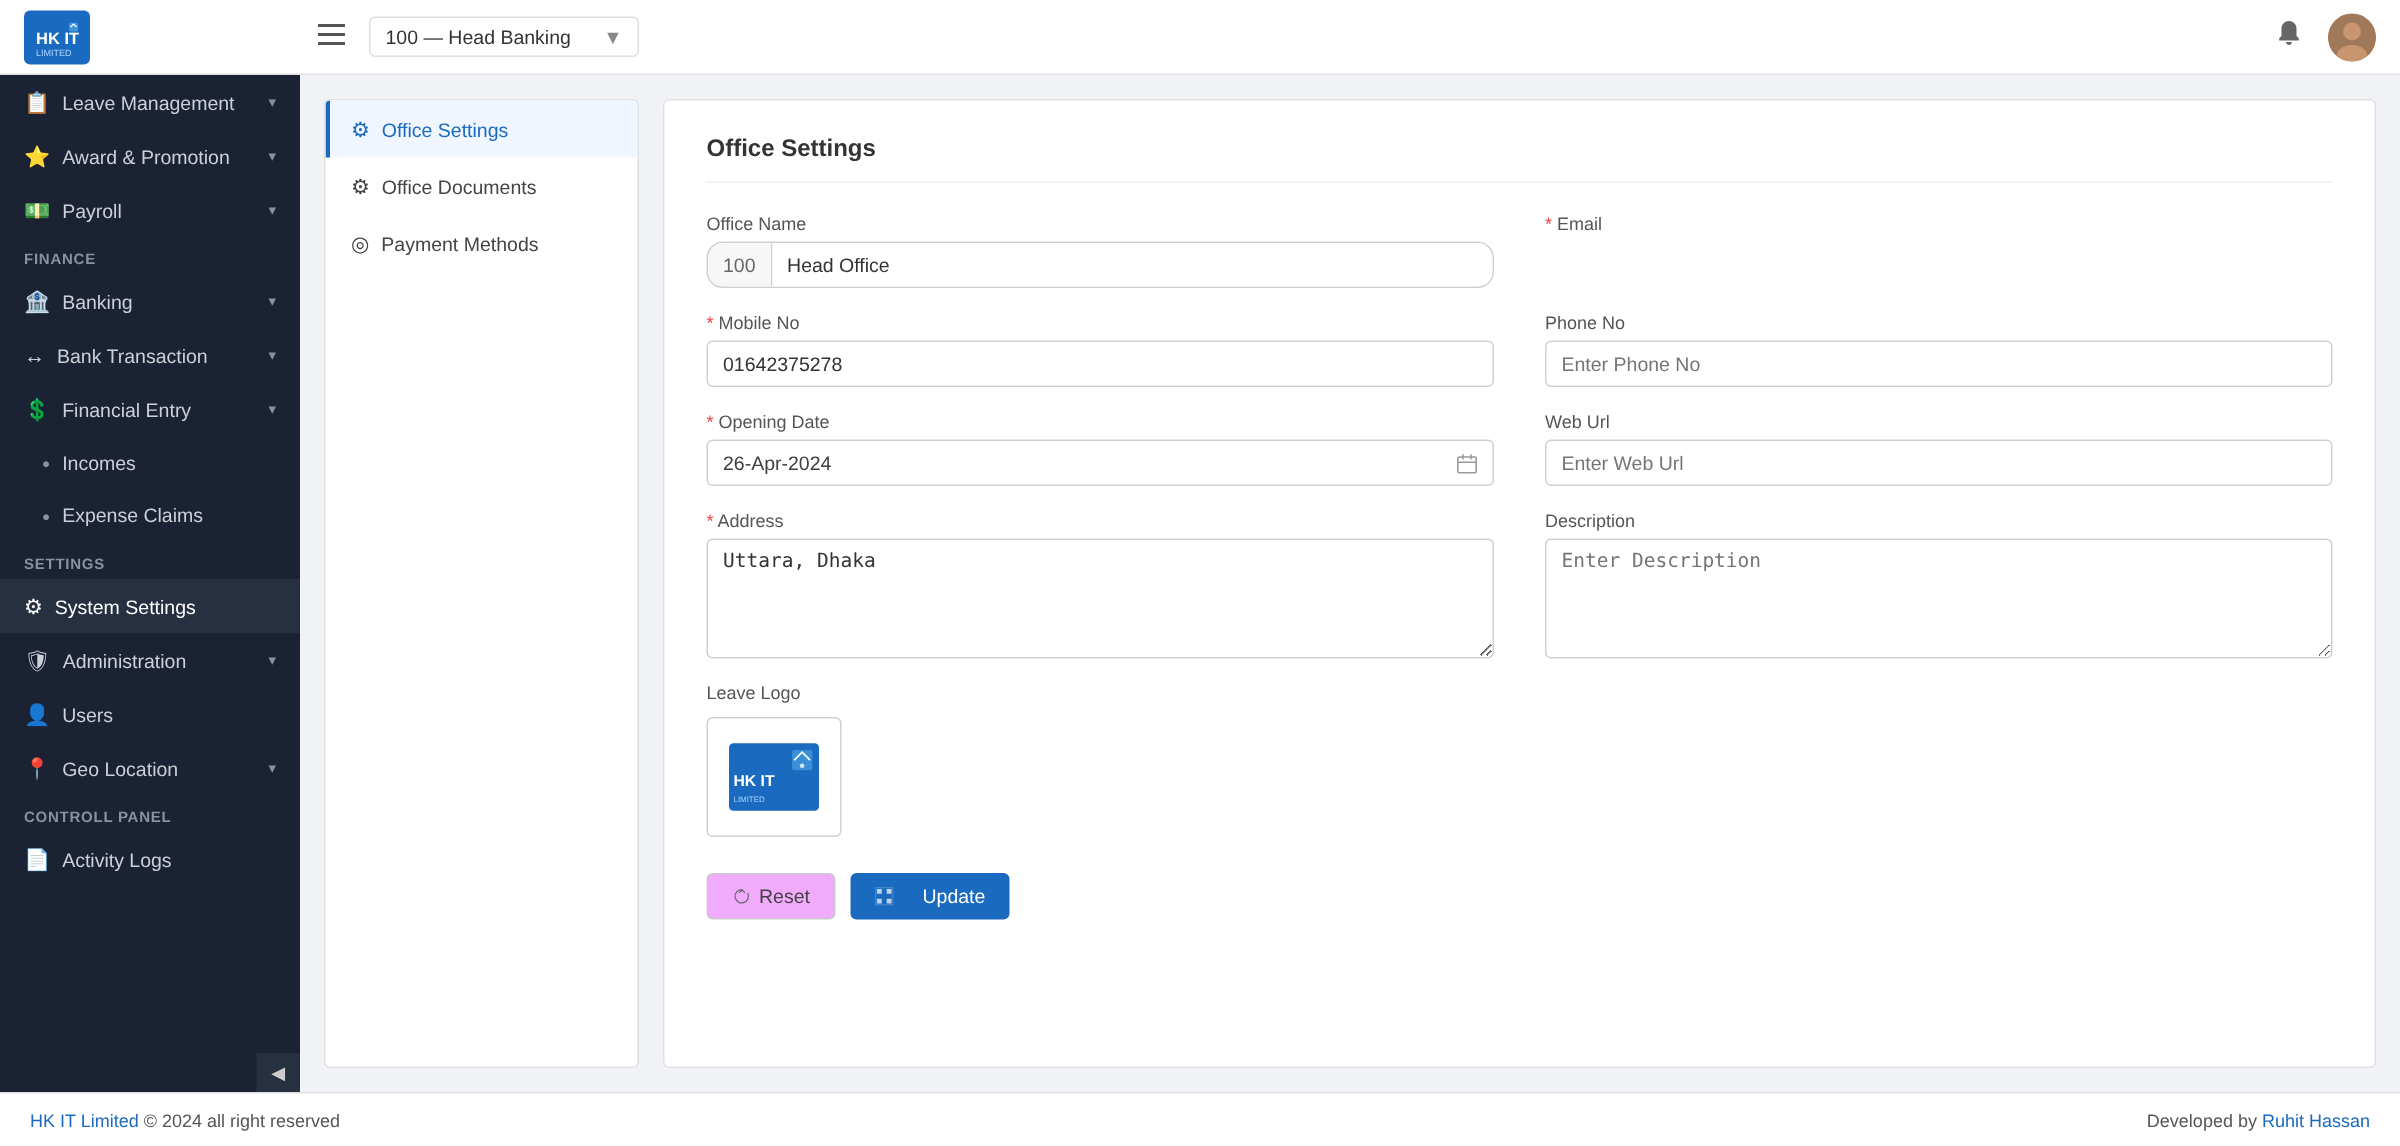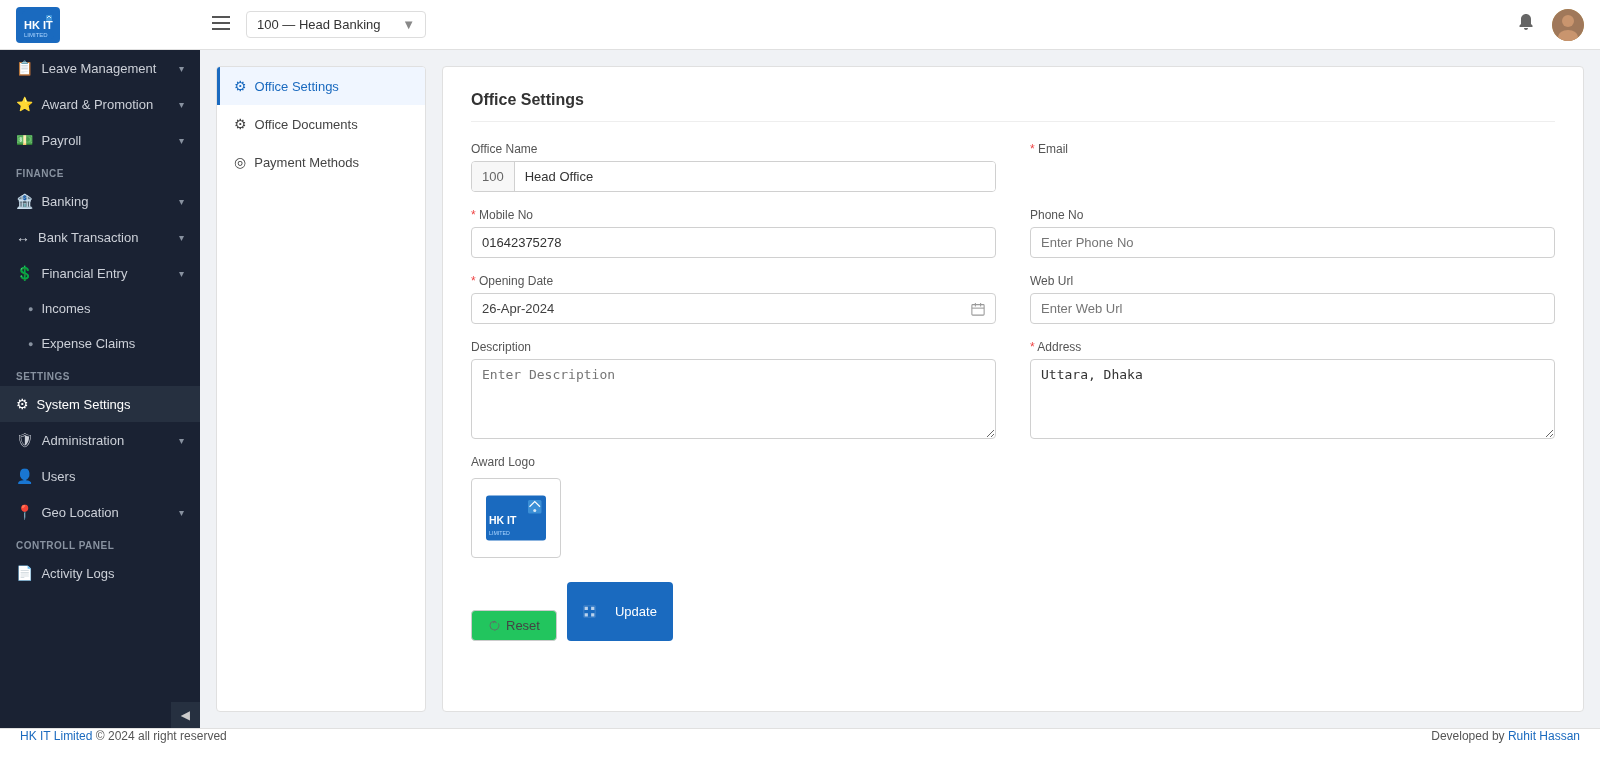--- a/index.html
+++ b/index.html
@@ -236,20 +236,21 @@
       font-size: 13px;
       color: #333;
       outline: none;
       transition: border-color 0.15s;
     }
     .form-input.with-prefix {
       display: flex;
       align-items: center;
       padding: 0;
       overflow: hidden;
+      border-radius: 11px;
     }
     .input-prefix {
       padding: 7px 10px;
       background: #f7f7f7;
       border-right: 1px solid #d0d0d0;
       color: #666;
       font-size: 13px;
       flex-shrink: 0;
     }
     .input-main {
@@ -301,45 +302,45 @@
       gap: 10px;
       margin-top: 24px;
     }
     .btn-reset {
       display: flex;
       align-items: center;
       gap: 5px;
       padding: 7px 16px;
       border: 1px solid #ccc;
       border-radius: 4px;
-      background: #22c55e;
+      background: #f0abfc;
       color: #444;
       font-size: 13px;
       cursor: pointer;
-      margin-top: 28px;
     }
     .btn-update {
       display: flex;
       align-items: center;
       gap: 19px;
       padding: 7px 16px;
       border: none;
       border-radius: 4px;
       background: #1a6abf;
       color: #fff;
       font-size: 13px;
       cursor: pointer;
     }
 
     
     .footer {
       height: 36px;
       background: #fff;
       border-top: 1px solid #e0e0e0;
       display: flex;
+      align-items: center;
       padding: 0 20px;
       font-size: 12px;
       color: #555;
       flex-shrink: 0;
     }
     .footer a { color: #1a6abf; text-decoration: none; }
     .footer-right { margin-left: auto; }
     .footer-right a { color: #1a6abf; }
   </style>
 </head>
@@ -528,33 +529,33 @@
             </div>
           </div>
           <div class="form-group">
             <label class="form-label">Web Url</label>
             <input class="form-input" type="text" placeholder="Enter Web Url" style="">
           </div>
         </div>
 
         <div class="form-row">
           <div class="form-group">
-            <label class="form-label">Description</label>
-            <textarea class="form-textarea" rows="4" placeholder="Enter Description" style=""></textarea>
-          </div>
-          <div class="form-group">
             <label class="form-label">
               <span class="required">* </span><span>Address</span>
             </label>
             <textarea class="form-textarea" rows="4" style="">Uttara, Dhaka</textarea>
           </div>
+          <div class="form-group">
+            <label class="form-label">Description</label>
+            <textarea class="form-textarea" rows="4" placeholder="Enter Description" style=""></textarea>
+          </div>
         </div>
 
         <div class="form-group" style="max-width:220px;">
-          <label class="form-label">Award Logo</label>
+          <label class="form-label">Leave Logo</label>
           <div class="logo-upload-box">
             <svg viewBox="0 0 80 60" xmlns="http://www.w3.org/2000/svg">
               <rect width="80" height="60" fill="#1a6abf" rx="4"></rect>
               <rect x="56" y="6" width="18" height="18" rx="2" fill="#4a9fe0" opacity="0.7"></rect>
               <path d="M58 15 L65 8 L72 15" stroke="white" stroke-width="1.5" fill="none"></path>
               <circle cx="65" cy="20" r="2" fill="white" opacity="0.8"></circle>
               <text x="4" y="38" font-size="14" fill="white" font-weight="bold" font-family="Arial">HK IT</text>
               <text x="4" y="52" font-size="7" fill="#aad4ff" font-family="Arial">LIMITED</text>
             </svg>
           </div>

